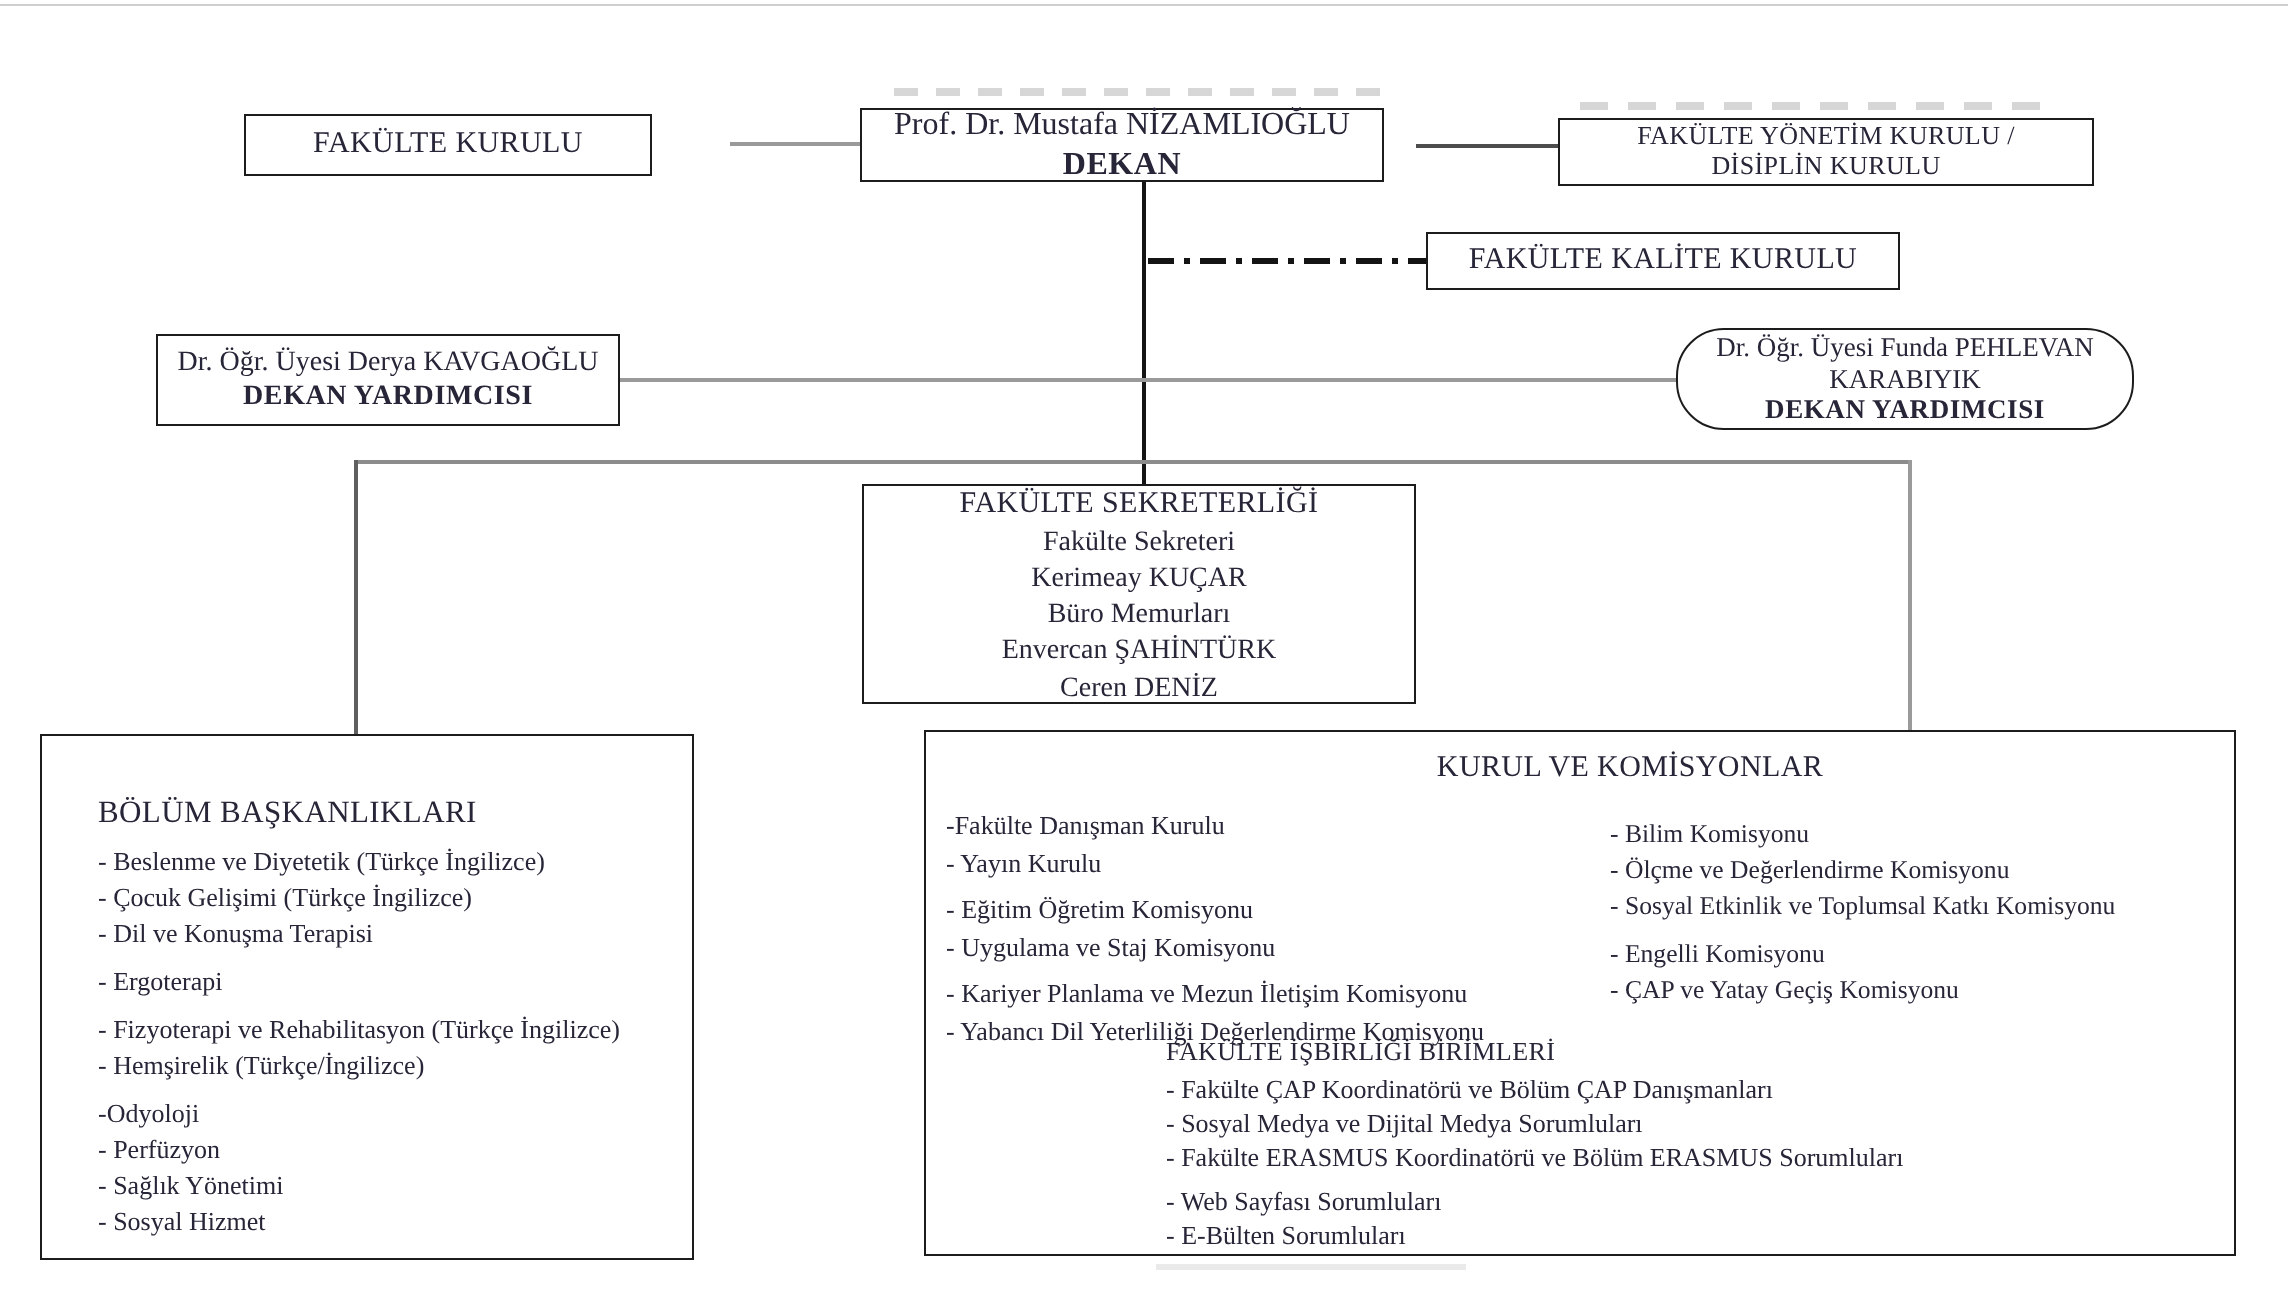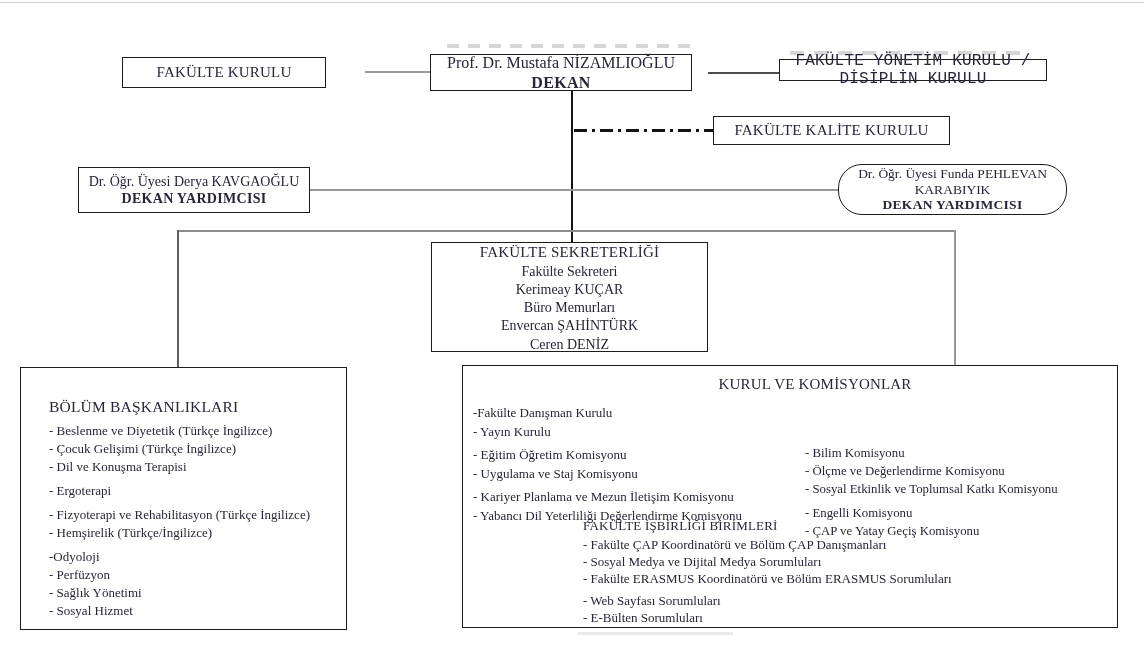--- a/index.html
+++ b/index.html
@@ -13,42 +13,42 @@
     position:absolute;border:1.6px solid #1c1c1c;background:#fff;box-sizing:border-box;
   }
   .center{display:flex;flex-direction:column;justify-content:center;align-items:center;text-align:center;}
   .bold{font-weight:700;letter-spacing:.3px;text-align:center;}
   .caps{letter-spacing:.2px;}
   .line{position:absolute;}
 
   
   #box-fakulte-kurulu{left:122px;top:57px;width:204px;height:31px;font-size:15px;}
   #box-dekan{left:430px;top:54px;width:262px;height:37px;font-size:16px;line-height:1.2;}
-  #box-yonetim{left:779px;top:59px;width:268px;height:22px;font-size:16px;line-height:1.15;font-family:Liberation Mono, monospace;}
+  #box-yonetim{left:779px;top:59px;width:268px;height:34px;font-size:13px;line-height:1.15;}
   #box-kalite{left:713px;top:116px;width:237px;height:29px;font-size:15px;}
   
   #box-deputy-left{left:78px;top:167px;width:232px;height:46px;font-size:14px;line-height:1.25;}
   #box-deputy-right{left:838px;top:164px;width:229px;height:51px;font-size:13.5px;line-height:1.18;border-radius:24px;}
   
   #box-sekreterlik{left:431px;top:242px;width:277px;height:110px;font-size:14px;line-height:1.3;padding-top:3px;}
   #box-sekreterlik .box-title{font-size:15px;}
   #box-sekreterlik .item{line-height:18.2px;}
   
   #box-bolum{left:20px;top:367px;width:327px;height:263px;padding:30px 8px 0 28px;box-sizing:border-box;}
   #box-bolum .box-title{font-size:15.5px;margin-bottom:6px;letter-spacing:.2px;}
   #box-bolum .item{font-size:13px;line-height:18px;white-space:nowrap;}
   #box-bolum .item-group{margin-bottom:6px;}
   
   #box-kurul{left:462px;top:365px;width:656px;height:263px;box-sizing:border-box;}
   #box-kurul .box-title{position:absolute;top:10px;left:0;width:100%;text-align:center;font-size:15px;text-indent:50px;letter-spacing:.2px;}
   .col{position:absolute;}
   #kurul-col-left{left:10px;top:38px;}
   #kurul-col-left .item{font-size:13px;line-height:18.5px;white-space:nowrap;}
   #kurul-col-left .item-group{margin-bottom:5px;}
-  #kurul-col-right{left:342px;top:42px;margin-top:36px;}
+  #kurul-col-right{left:342px;top:42px;}
   #kurul-col-right .item{font-size:12.8px;line-height:18px;white-space:nowrap;}
   #kurul-col-right .item-group{margin-bottom:6px;}
   #isbirligi{position:absolute;left:120px;top:152px;}
   #isbirligi .sub-title{font-size:13px;margin-bottom:2px;letter-spacing:.2px;}
   #isbirligi .item{font-size:13px;line-height:17px;white-space:nowrap;}
   #isbirligi .item-group{margin-bottom:5px;}
 
   
   #conn-kurulu-dekan{left:365px;top:71px;width:65px;height:2px;background:#9a9a9a;}
   #conn-dekan-yonetim{left:708px;top:72px;width:71px;height:2px;background:#4d4d4d;}

